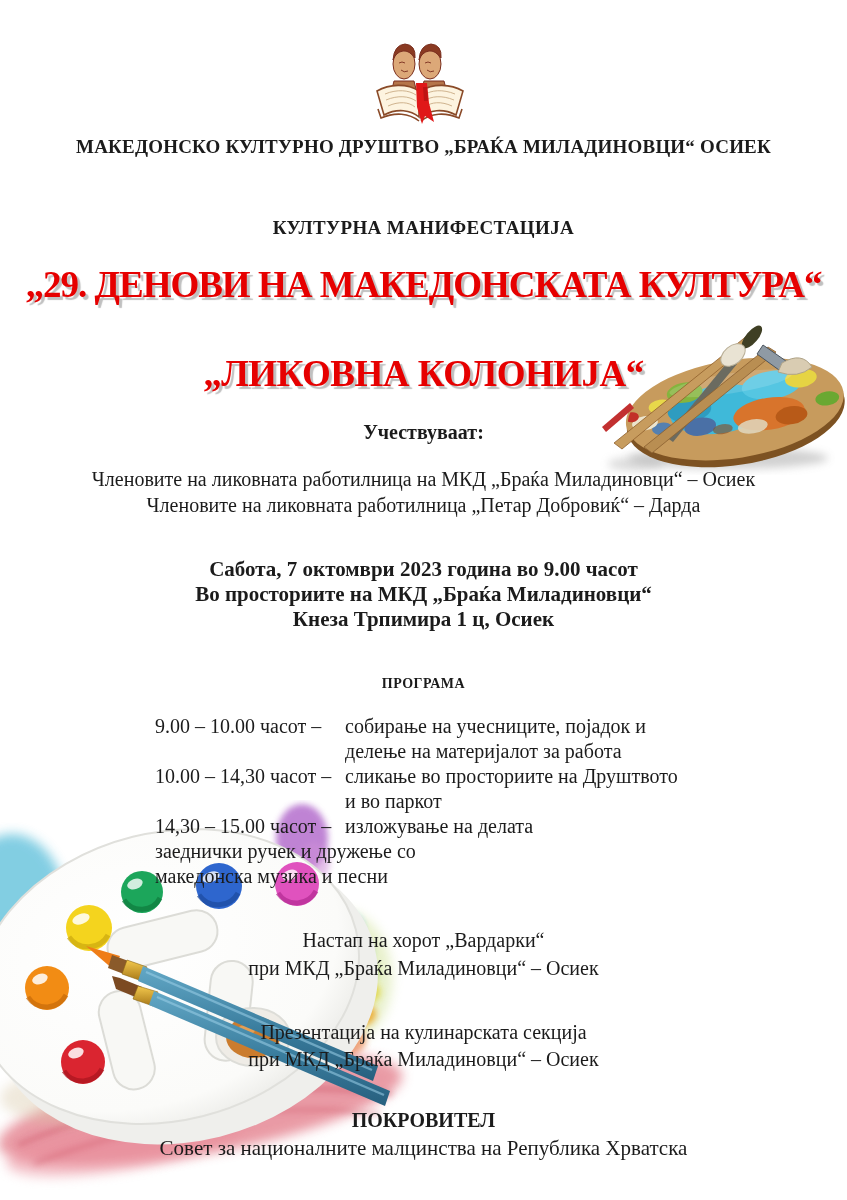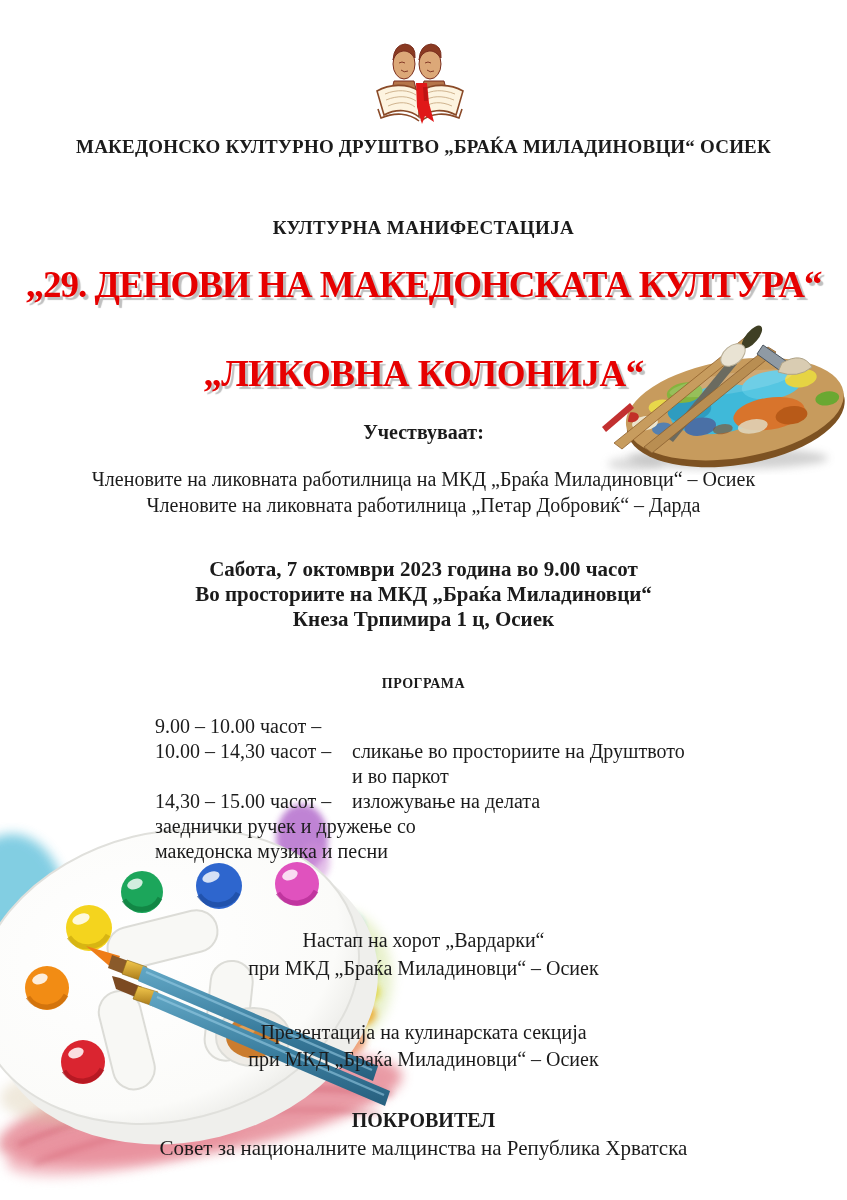--- a/index.html
+++ b/index.html
@@ -15,21 +15,21 @@
   .event-type{top:197px;font-size:19px;font-weight:bold;letter-spacing:.4px;margin-top:20px;}
   .title-main{top:263px;font-size:37px;font-weight:bold;color:var(--title-red,#e60000);
     text-shadow:3px 3px 1px #c0c0c0;letter-spacing:-1px;}
   .title-sub{top:352px;font-size:37px;font-weight:bold;color:var(--title-red,#e60000);
     text-shadow:3px 3px 1px #c0c0c0;letter-spacing:-.5px;}
   .part-head{top:421px;font-size:20px;font-weight:bold;}
   .participants{top:466px;font-size:20px;line-height:26px;}
   .when-where{top:557px;font-size:21px;font-weight:bold;line-height:25px;}
   .prog-head{top:676px;font-size:14px;font-weight:bold;letter-spacing:.5px;}
   .program{top:714px;left:155px;width:570px;font-size:20px;line-height:25px;}
-  .prog-row{display:flex;gap:7px;}
+  .prog-row{display:flex;}
   .prog-time{width:190px;flex:0 0 190px;}
   .prog-desc{flex:1;}
   .perf-1{top:926px;font-size:20px;line-height:28px;}
   .perf-2{top:1019px;font-size:20px;line-height:27px;}
   .sponsor-head{top:1109px;font-size:20px;font-weight:bold;}
   .sponsor-name{top:1136px;font-size:21px;}
 </style>
 </head>
 <body>
 
@@ -211,20 +211,24 @@
     <div>Сабота, 7 октомври 2023 година во 9.00 часот</div>
     <div>Во просториите на МКД „Браќа Миладиновци“</div>
     <div>Кнеза Трпимира 1 ц, Осиек</div>
   </div>
 
   <div class="abs ctr z2 prog-head">ПРОГРАМА</div>
 
   <div class="abs z2 program">
     <div class="prog-row">
       <div class="prog-time">9.00 – 10.00 часот –</div>
+      <div class="prog-desc">
+        <div>собирање на учесниците, појадок и</div>
+        <div>делење на материјалот за работа</div>
+      </div>
     </div>
     <div class="prog-row">
       <div class="prog-time">10.00 – 14,30 часот –</div>
       <div class="prog-desc">
         <div>сликање во просториите на Друштвото</div>
         <div>и во паркот</div>
       </div>
     </div>
     <div class="prog-row">
       <div class="prog-time">14,30 – 15.00 часот –</div>

